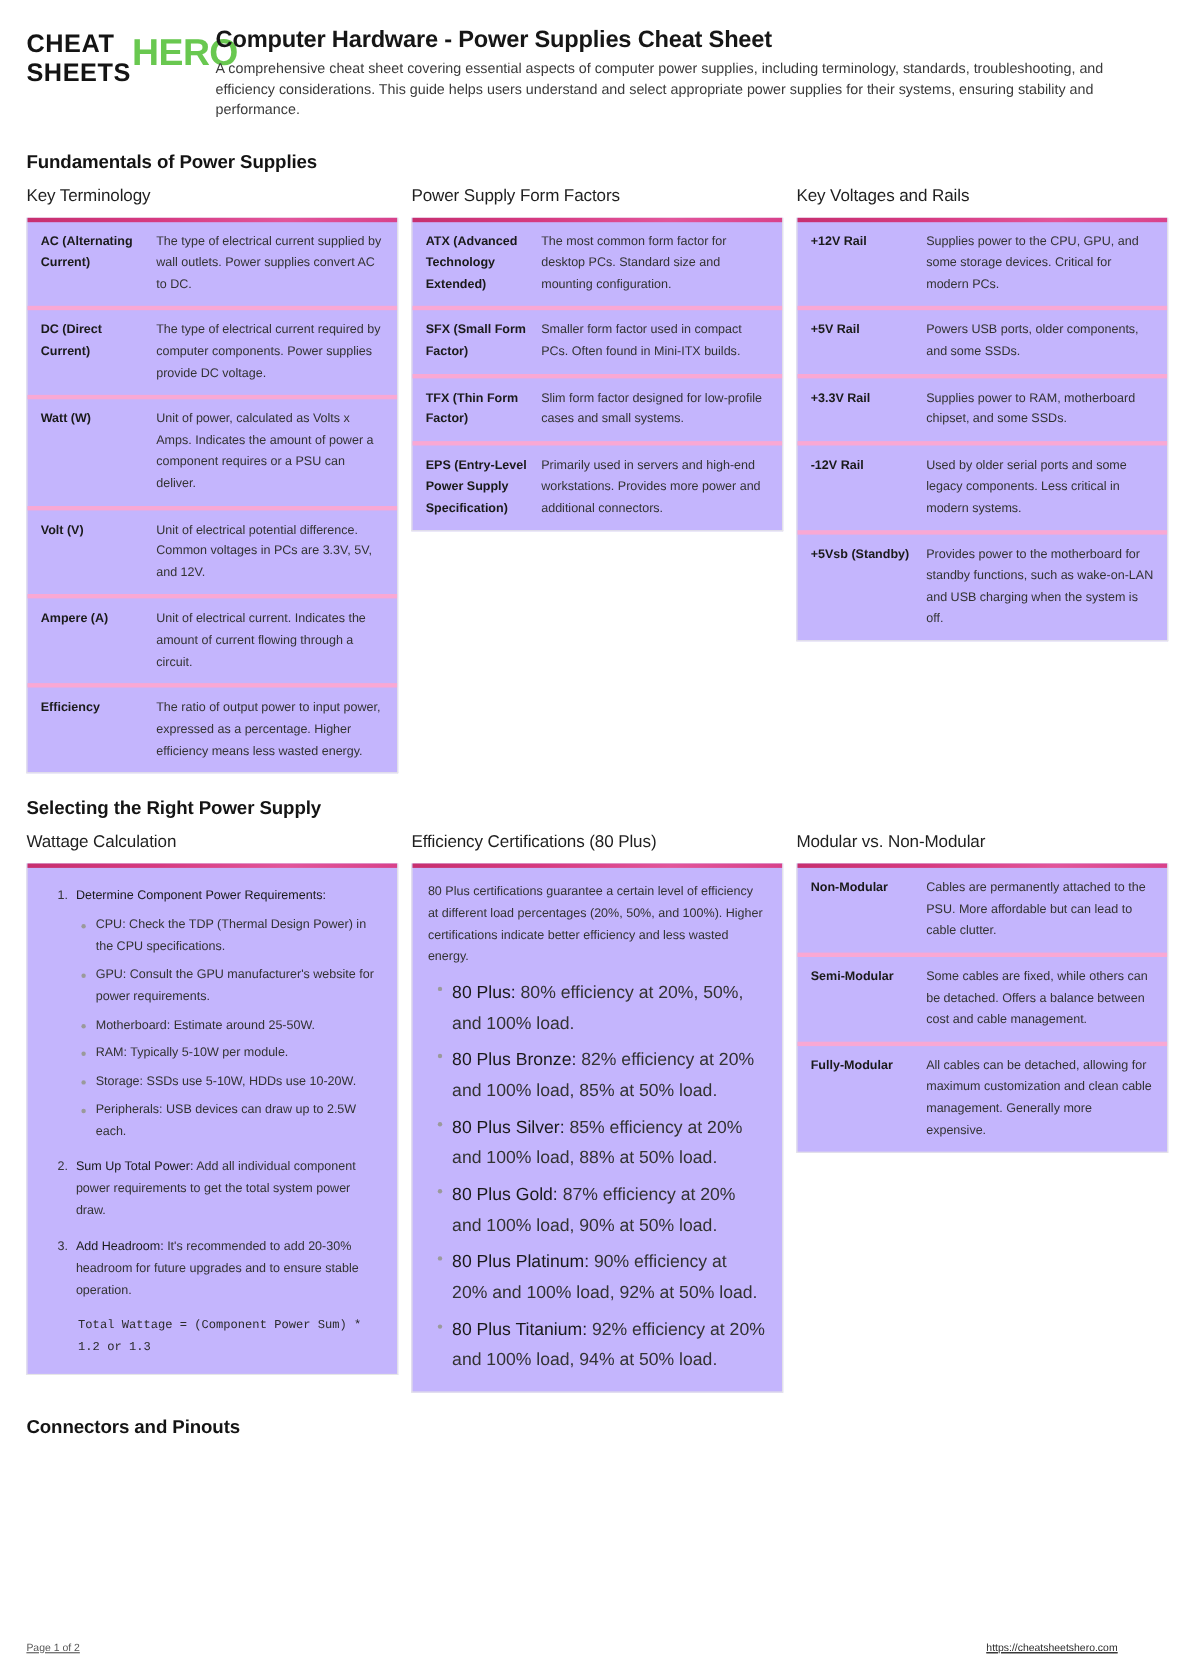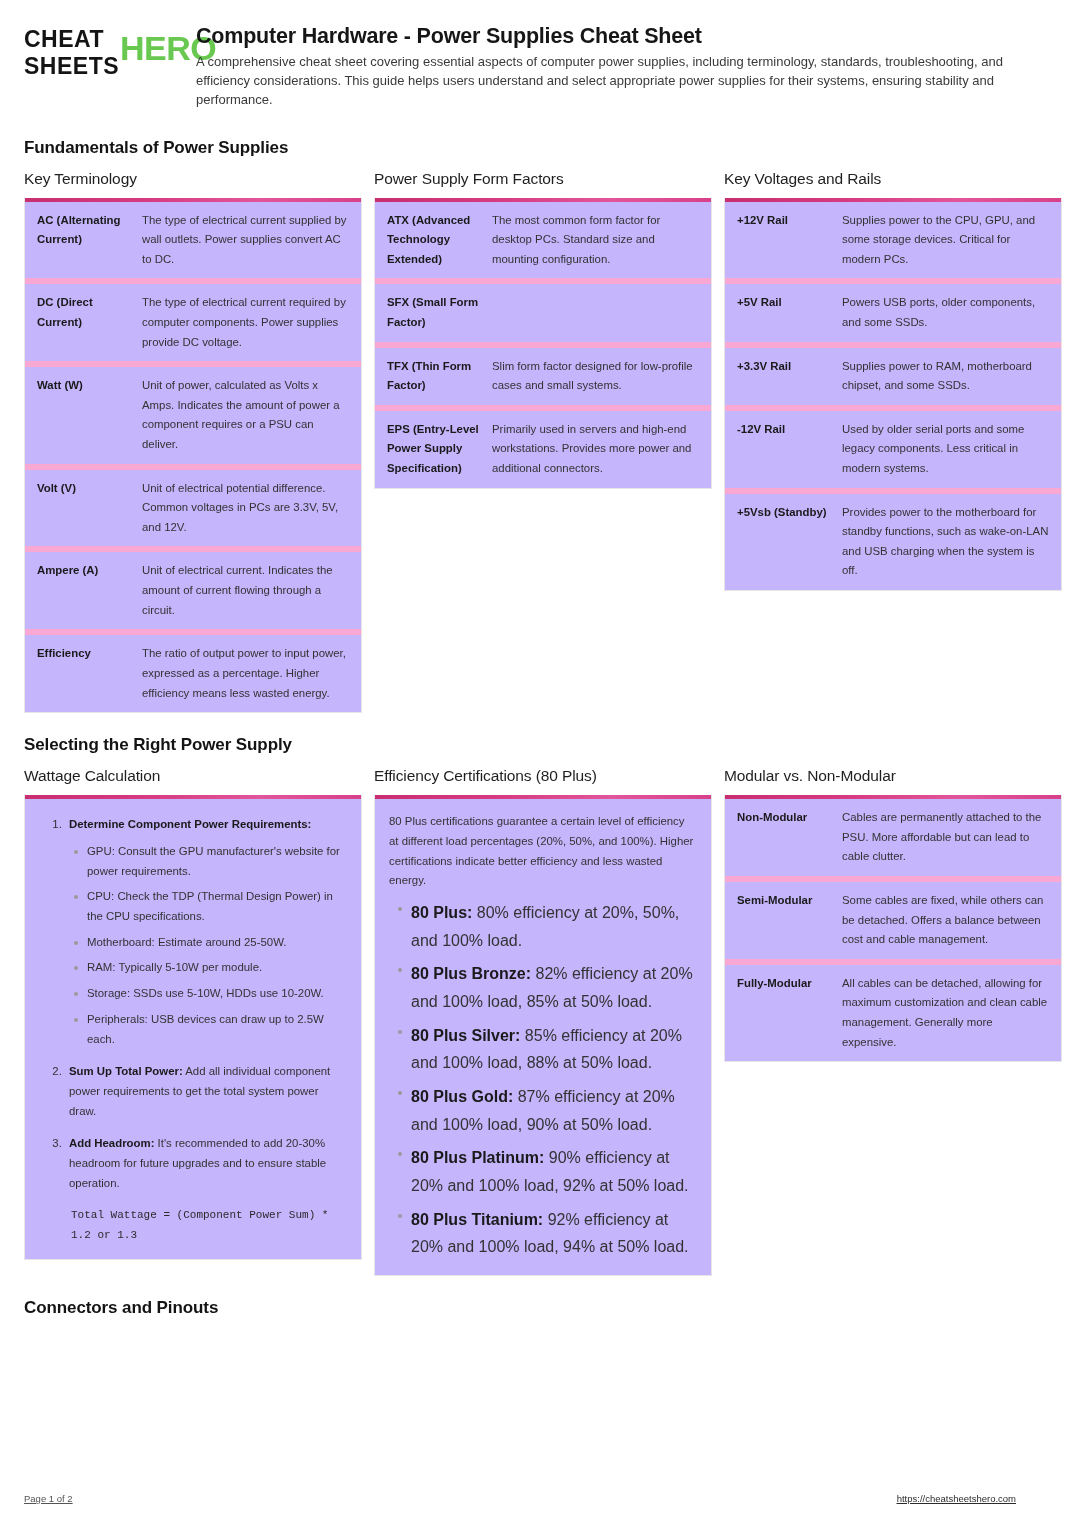--- a/index.html
+++ b/index.html
@@ -106,21 +106,21 @@
     content: "";
     display: block;
     height: 4px;
     width: 100%;
     background: linear-gradient(90deg, #c72f6f 0%, #d63a80 35%, #e2559a 70%, #d8418a 100%);
   }
 
   
   .drow {
     display: flex;
-    border-top: 6px solid #f9a8d4;
+    border-top: 4px solid #f9a8d4;
     padding: 9px 12px 9px 12px;
   }
   .drow:first-of-type { border-top: none; }
   .dterm {
     flex: 0 0 105px;
     width: 105px;
     font-size: 11.4px;
     font-weight: 700;
     color: #1a1a1a;
     line-height: 1.72;
@@ -147,21 +147,21 @@
     padding-left: 26px;
     font-size: 11.4px;
     line-height: 1.73;
     color: #333;
   }
   ol.numlist > li {
     margin-bottom: 13px;
     padding-left: 4px;
   }
   ol.numlist > li:last-child { margin-bottom: 0; }
-  .li-strong { font-weight: 700; color: #1a1a1a; }
+  .li-strong { font-weight: 400; color: #1a1a1a; }
 
   ul.bullets {
     margin: 7px 0 0 0;
     padding-left: 18px;
     list-style: none;
   }
   ul.bullets > li {
     position: relative;
     font-size: 11.4px;
     line-height: 1.73;
@@ -289,20 +289,21 @@
 
     <div class="col">
       <h3 class="card-title">Power Supply Form Factors</h3>
       <div class="card">
         <div class="drow">
           <div class="dterm">ATX (Advanced Technology Extended)</div>
           <div class="ddesc">The most common form factor for desktop PCs. Standard size and mounting configuration.</div>
         </div>
         <div class="drow">
           <div class="dterm">SFX (Small Form Factor)</div>
+          <div class="ddesc">Smaller form factor used in compact PCs. Often found in Mini-ITX builds.</div>
         </div>
         <div class="drow">
           <div class="dterm">TFX (Thin Form Factor)</div>
           <div class="ddesc">Slim form factor designed for low-profile cases and small systems.</div>
         </div>
         <div class="drow">
           <div class="dterm">EPS (Entry-Level Power Supply Specification)</div>
           <div class="ddesc">Primarily used in servers and high-end workstations. Provides more power and additional connectors.</div>
         </div>
       </div>
@@ -341,22 +342,22 @@
   <div class="cols">
 
     <div class="col">
       <h3 class="card-title">Wattage Calculation</h3>
       <div class="card">
         <div class="card-body">
           <ol class="numlist">
             <li>
               <span class="li-strong">Determine Component Power Requirements:</span><span></span>
               <ul class="bullets">
+                <li>CPU: Check the TDP (Thermal Design Power) in the CPU specifications.</li>
                 <li>GPU: Consult the GPU manufacturer's website for power requirements.</li>
-                <li>CPU: Check the TDP (Thermal Design Power) in the CPU specifications.</li>
                 <li>Motherboard: Estimate around 25-50W.</li>
                 <li>RAM: Typically 5-10W per module.</li>
                 <li>Storage: SSDs use 5-10W, HDDs use 10-20W.</li>
                 <li>Peripherals: USB devices can draw up to 2.5W each.</li>
               </ul>
             </li>
             <li>
               <span class="li-strong">Sum Up Total Power:</span><span> Add all individual component power requirements to get the total system power draw.</span>
             </li>
             <li>

